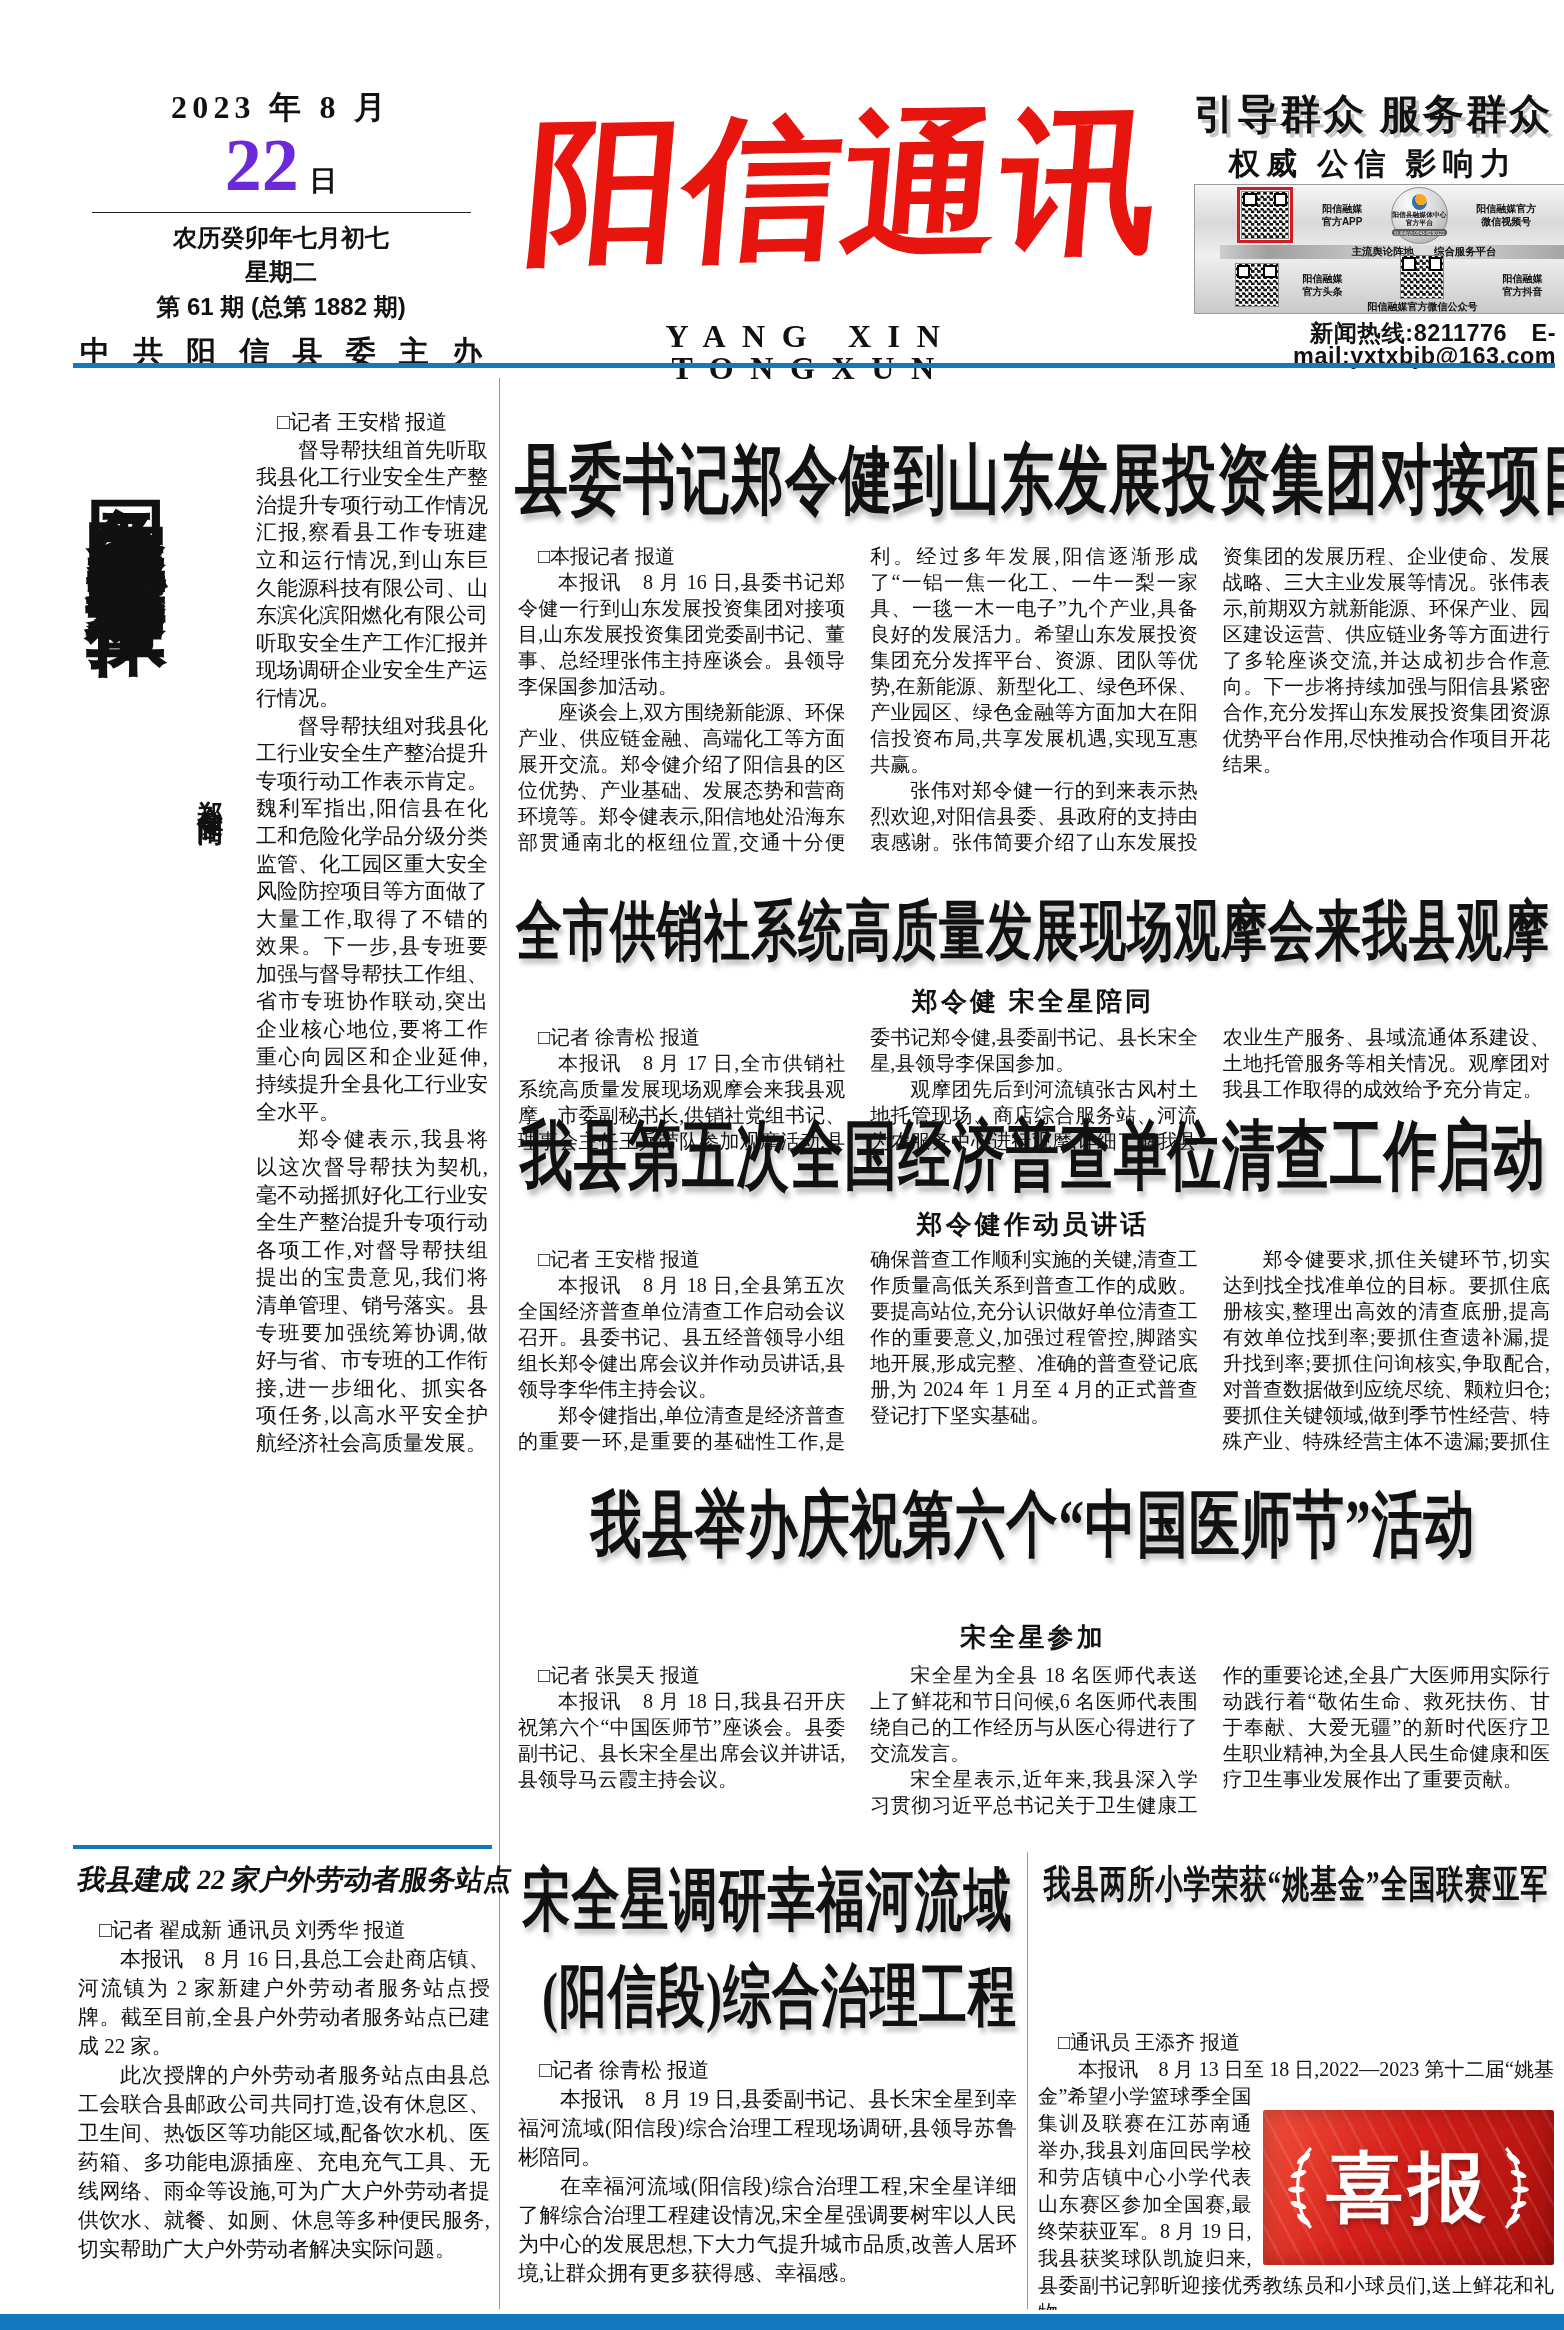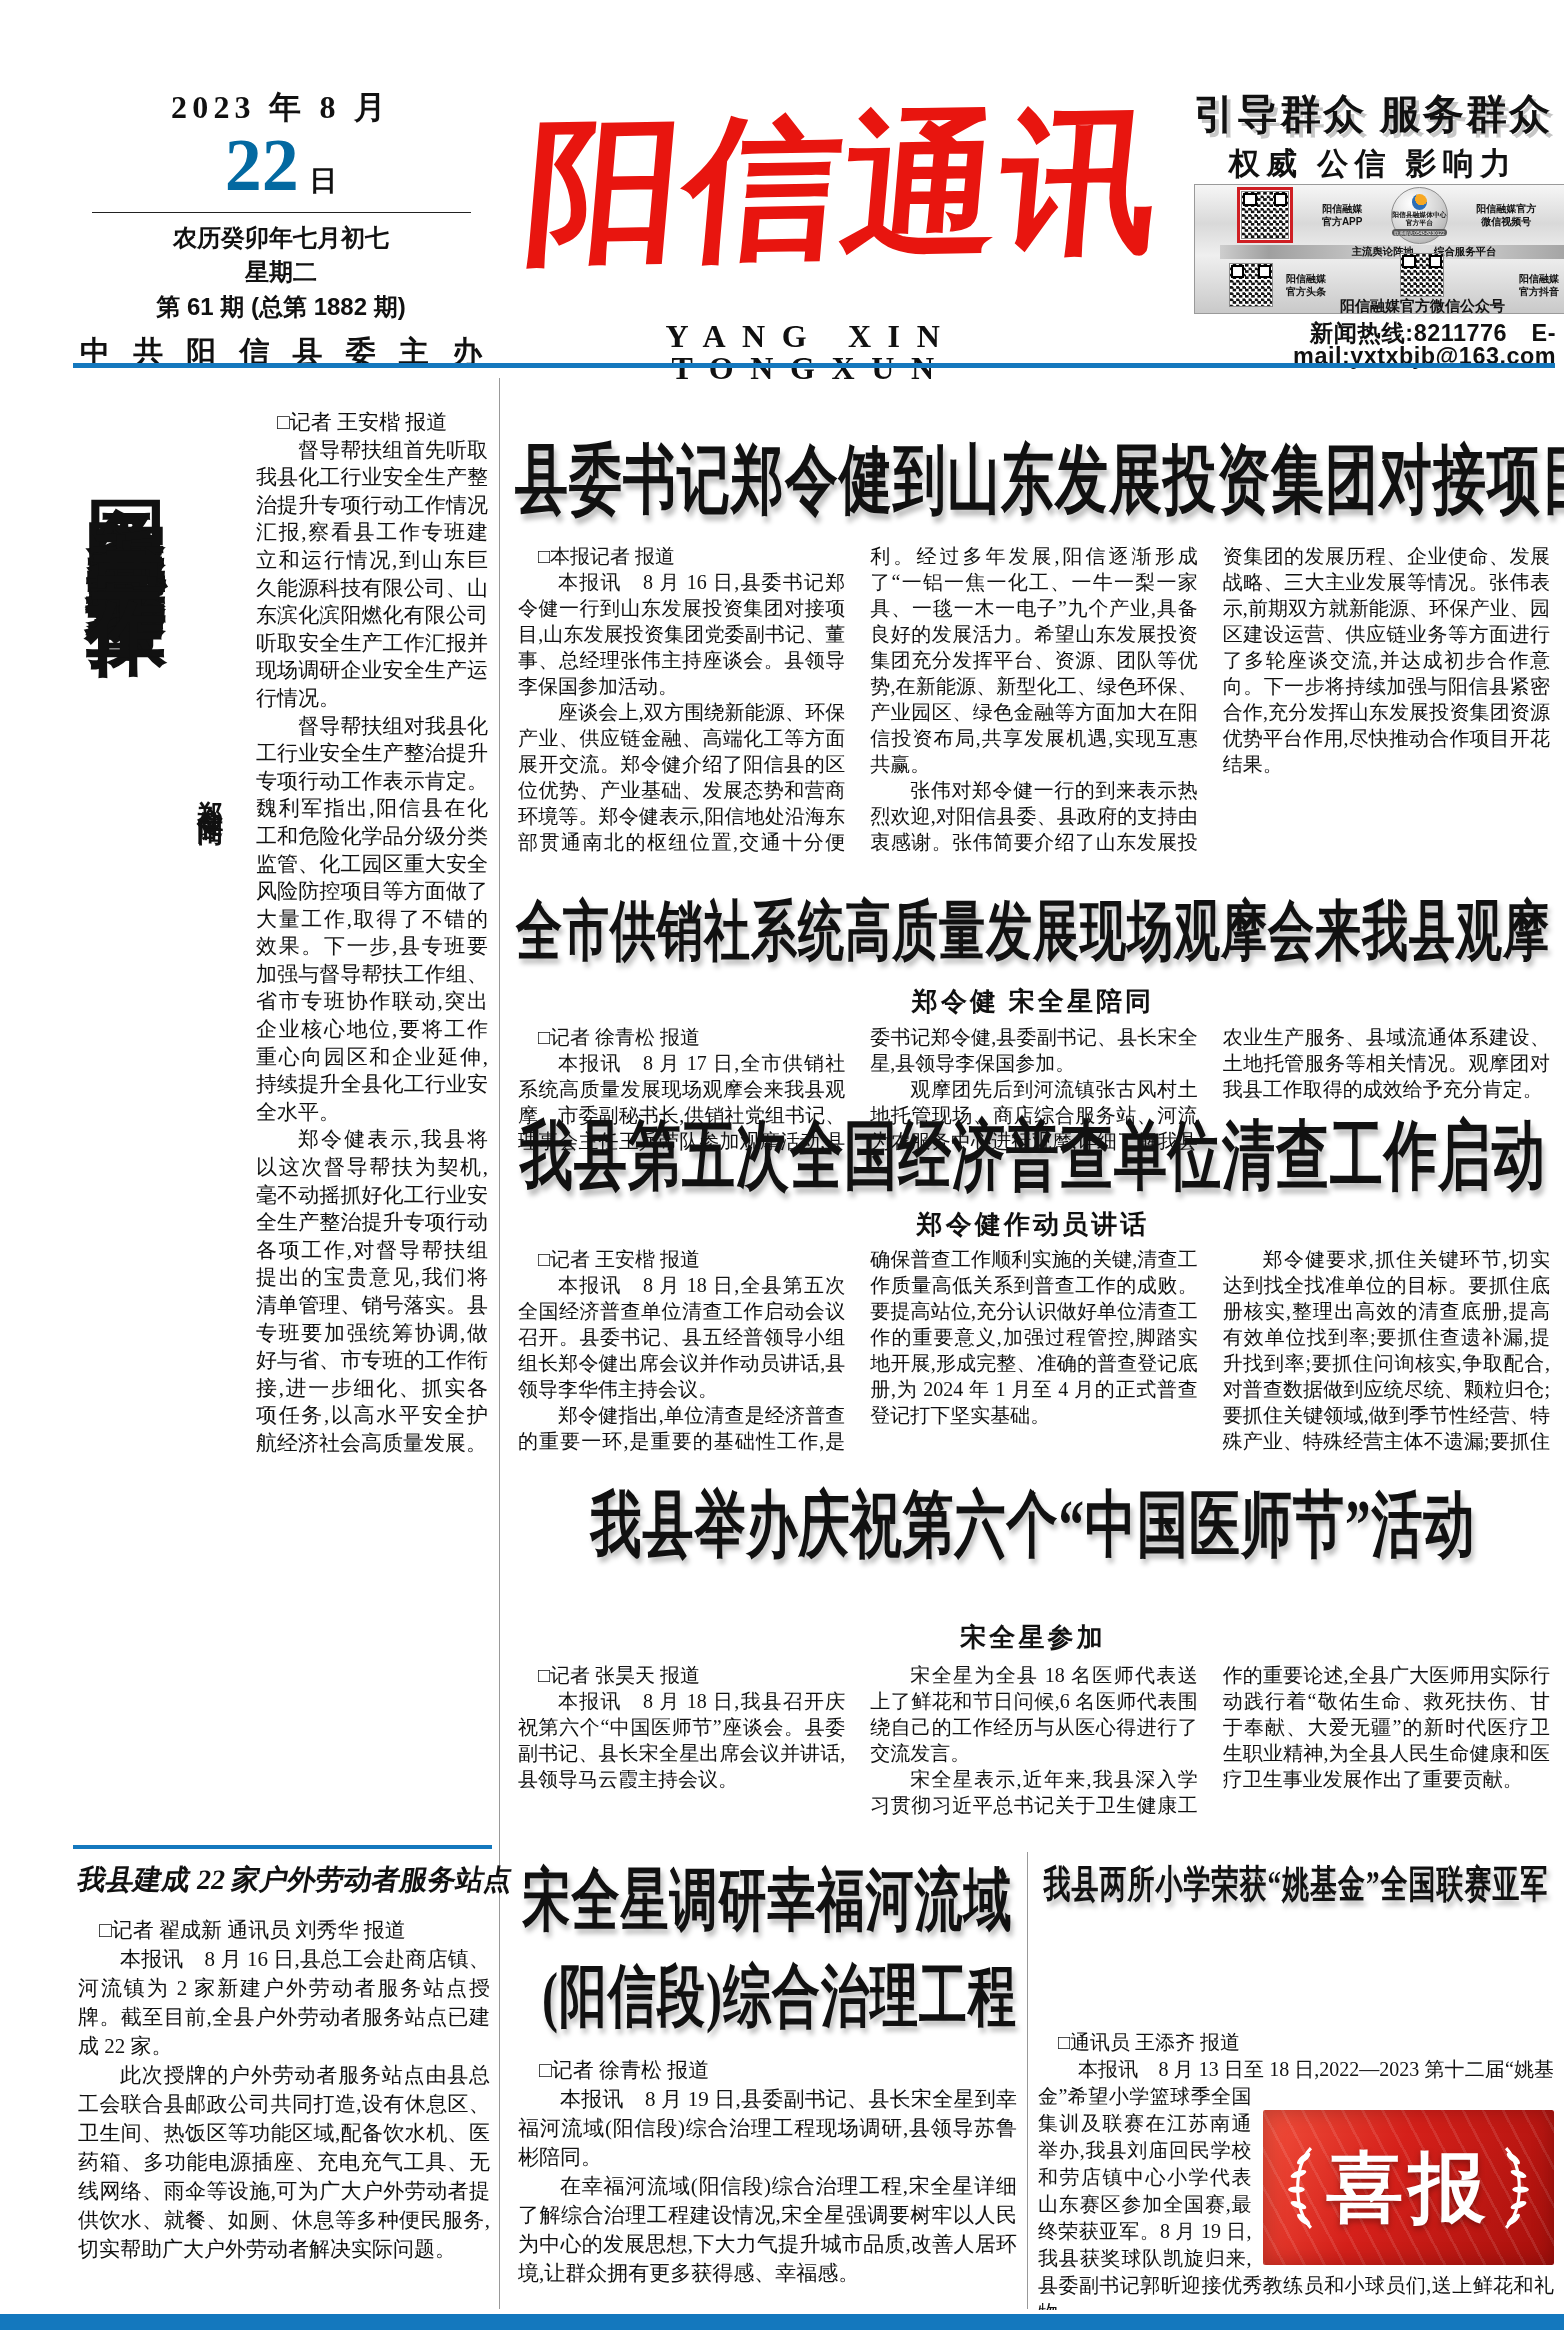--- a/index.html
+++ b/index.html
@@ -6,21 +6,21 @@
   #page{position:relative;width:1565px;height:2330px;background:#fff;overflow:hidden;
         font-family:"Liberation Serif","DejaVu Serif",serif;color:#111;}
   p{margin:0;text-indent:2em;}
   .byline{text-indent:1em;}
   .pre{white-space:pre-line;}
 
   
   .dateline{position:absolute;left:78px;top:87px;width:406px;text-align:center;}
   .d1{font:700 32px/1.25 "Liberation Serif",serif;letter-spacing:5.2px;}
   .dayrow{margin-top:1px;}
-  .day{font:700 74px/1 "Liberation Serif",serif;color:#0369a1;}
+  .day{font:700 74px/1 "Liberation Serif",serif;color:#6d28d9;}
   .daysfx{font:900 28px/1 "Liberation Sans",sans-serif;margin-left:10.4px;}
   .dl-rule{border:none;border-top:1.6px solid #222;margin:10.4px 13.5px 7.3px;}
   .lunar,.weekday{font:900 24px/1.45 "Liberation Sans",sans-serif;}
   .issue{font:900 24px/1.45 "Liberation Sans",sans-serif;}
   .organizer{font:900 30px/1.45 "Liberation Sans",sans-serif;text-align:justify;text-align-last:justify;margin:5.2px 2.1px 0;}
   .publisher{font:900 29px/1.35 "Liberation Sans",sans-serif;letter-spacing:0.5px;}
 
   .masthead-title{position:absolute;left:494px;top:73px;width:697px;height:239px;
       font:700 156px/1.45 "DejaVu Serif",serif;color:#e8150f;text-align:center;
       transform:skewX(-6deg) rotate(-1deg);letter-spacing:2.1px;}
@@ -44,21 +44,21 @@
   .qr-row2{height:53px;}
   .qr{position:relative;width:46px;height:46px;flex:none;
       background:conic-gradient(#111 25%,#fff 0 50%,#111 0 75%,#fff 0) 0 0/6.2px 6.2px;outline:1px solid #8a8a8a;}
   .qr::before,.qr::after{content:"";position:absolute;width:9.4px;height:9.4px;background:#fff;border:2.6px solid #000;}
   .qr::before{left:1px;top:1px;}
   .qr::after{right:1px;top:1px;}
   .qr.small{width:42px;height:42px;}
   .qr-red{border:3.1px solid #cf1f24;background:#fff;padding:2.1px;flex:none;}
   .qr-label{font-size:10px;font-weight:700;text-align:center;line-height:1.3;}
   .qr-center{display:flex;flex-direction:column;align-items:center;flex:none;}
-  .qr-cap{font-size:15px;font-weight:700;margin-top:1.6px;}
+  .qr-cap{font-size:10px;font-weight:700;margin-top:1.6px;}
   .medallion{width:55px;height:55px;border-radius:50%;flex:none;
       background:radial-gradient(circle at 35% 28%,#ffffff,#d2d2d2 55%,#9d9d9d);
       border:1px solid #8b8b8b;display:flex;flex-direction:column;align-items:center;justify-content:center;text-align:center;}
   .med-logo{width:15.6px;height:15.6px;border-radius:50%;background:radial-gradient(circle at 62% 32%,#f7a823 42%,#2e6fb7 44%);margin-bottom:1.6px;}
   .med-title{font-size:6.8px;font-weight:700;line-height:1.2;}
   .med-phone{font-size:4.7px;background:#565656;color:#fff;border-radius:4.2px;padding:0.5px 2.6px;margin-top:1.6px;white-space:nowrap;}
   .qr-strip{height:13.5px;background:linear-gradient(90deg,#cecece,#9f9f9f 12%,#dedede 50%,#9f9f9f 88%,#cecece);
       display:flex;justify-content:center;gap:20px;align-items:flex-start;font-weight:700;font-size:10.4px;}
   .douyin{width:45px;height:51px;border-radius:4.2px;background:#ad7465;flex:none;
       display:flex;flex-direction:column;align-items:center;justify-content:center;color:#fff;}

